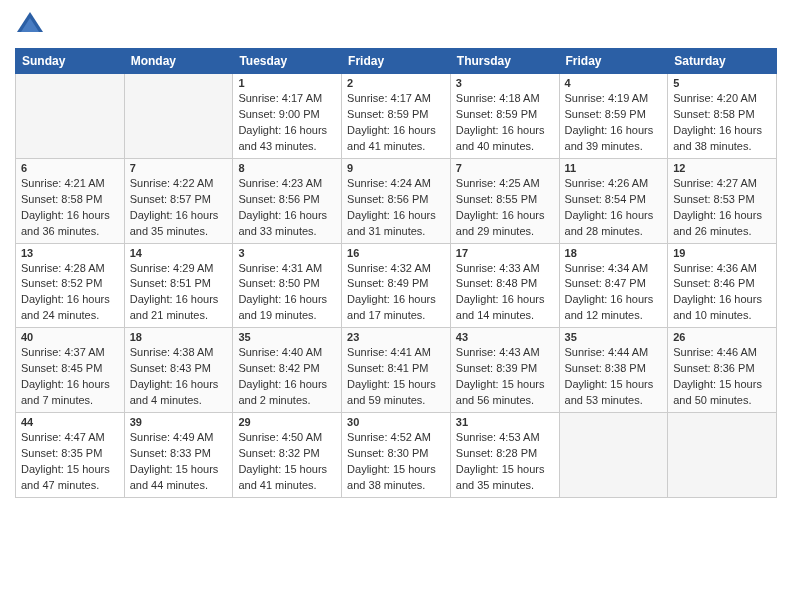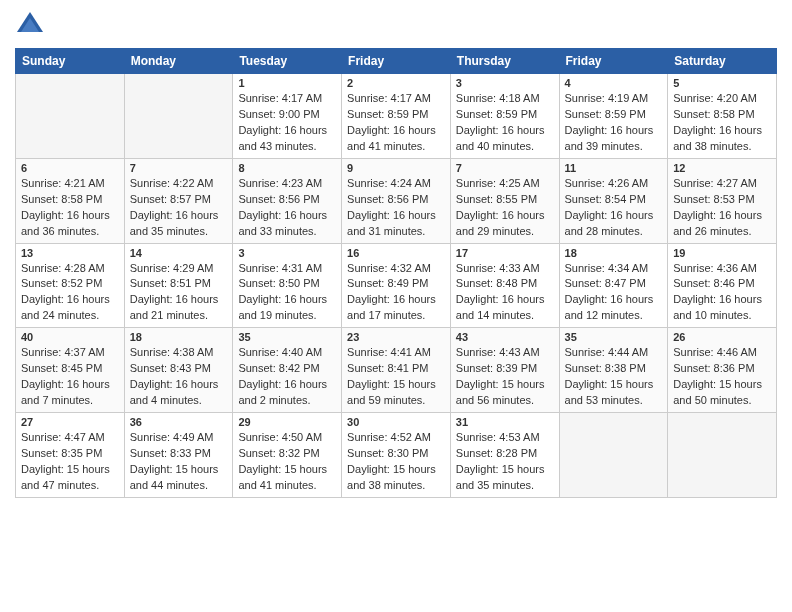--- a/index.html
+++ b/index.html
@@ -241,25 +241,25 @@
             <div class="day-num">35</div>
             <div class="day-info">Sunrise: 4:44 AM<br>Sunset: 8:38 PM<br>Daylight: 15 hours<br>and 53 minutes.</div>
           </td>
           <td>
             <div class="day-num">26</div>
             <div class="day-info">Sunrise: 4:46 AM<br>Sunset: 8:36 PM<br>Daylight: 15 hours<br>and 50 minutes.</div>
           </td>
         </tr>
         <tr>
           <td>
-            <div class="day-num">27</div>
+            <div class="day-num">44</div>
             <div class="day-info">Sunrise: 4:47 AM<br>Sunset: 8:35 PM<br>Daylight: 15 hours<br>and 47 minutes.</div>
           </td>
           <td>
-            <div class="day-num">36</div>
+            <div class="day-num">39</div>
             <div class="day-info">Sunrise: 4:49 AM<br>Sunset: 8:33 PM<br>Daylight: 15 hours<br>and 44 minutes.</div>
           </td>
           <td>
             <div class="day-num">29</div>
             <div class="day-info">Sunrise: 4:50 AM<br>Sunset: 8:32 PM<br>Daylight: 15 hours<br>and 41 minutes.</div>
           </td>
           <td>
             <div class="day-num">30</div>
             <div class="day-info">Sunrise: 4:52 AM<br>Sunset: 8:30 PM<br>Daylight: 15 hours<br>and 38 minutes.</div>
           </td>

